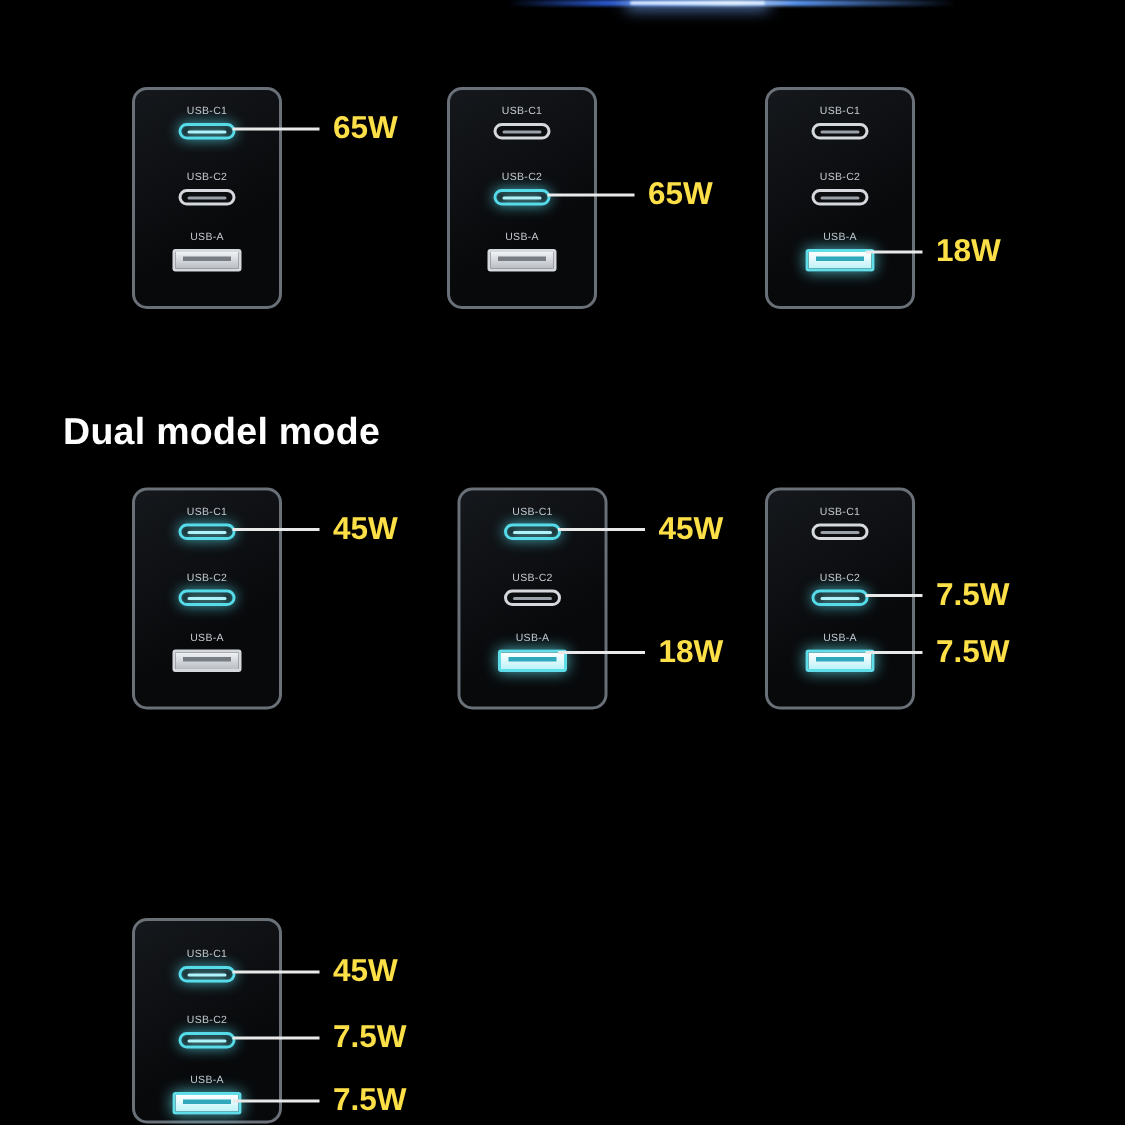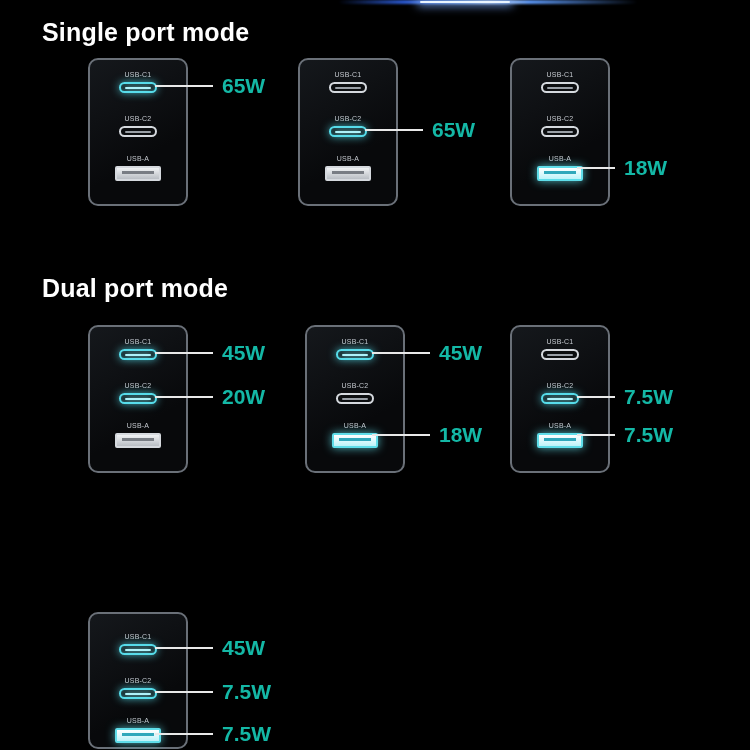--- a/index.html
+++ b/index.html
@@ -55,33 +55,32 @@
   }
   .usba.active{
     border-color:#5fdde9;background:linear-gradient(180deg,#ffffff,#bdf3f9);
     box-shadow:0 0 10px rgba(95,221,233,.8);
   }
   .usba.active::after{background:#2fa8bb;}
   
   .watt{position:absolute;left:67px;display:flex;align-items:center;height:24px;}
   .watt .line{width:58px;height:2px;background:#e9e9e9;margin-right:9px;flex:none;}
   .watt.short-line .line{width:38px;}
-  .watt .txt{color:#14b8a6;font-size:21px;font-weight:bold;white-space:nowrap;}
+  .watt .txt{color:#fde047;font-size:21px;font-weight:bold;white-space:nowrap;}
   .w1{top:16px}.w2{top:60px}.w3{top:98px}
   .r3 .w1{top:24px}.r3 .w2{top:68px}.r3 .w3{top:110px}
 </style>
 </head>
 <body>
 
 <div class="canvas">
 
   <div class="streak"></div>
   <div class="streak-core"></div>
 
-  <h2 class="section-title" style="top:18px">Single port mode</h2>
 
   <div class="unit" style="left:88px;top:58px">
     <div class="charger">
       <div class="pg pg1">
         <div class="plabel">USB-C1</div>
         <div class="usbc active"></div>
       </div>
       <div class="pg pg2">
         <div class="plabel">USB-C2</div>
         <div class="usbc"></div>
@@ -132,120 +131,116 @@
         <div class="plabel">USB-A</div>
         <div class="usba active"></div>
       </div>
     </div>
     <div class="watt w3 short-line">
       <span class="line"></span>
       <span class="txt">18W</span>
     </div>
   </div>
 
-  <h2 class="section-title" style="top:274px">Dual port mode</h2>
+  <h2 class="section-title" style="top:274px">Dual model mode</h2>
 
   <div class="unit" style="left:88px;top:325px">
     <div class="charger">
       <div class="pg pg1">
         <div class="plabel">USB-C1</div>
         <div class="usbc active"></div>
       </div>
       <div class="pg pg2">
         <div class="plabel">USB-C2</div>
         <div class="usbc active"></div>
       </div>
       <div class="pg pg3">
         <div class="plabel">USB-A</div>
         <div class="usba"></div>
       </div>
     </div>
     <div class="watt w1">
       <span class="line"></span>
       <span class="txt">45W</span>
     </div>
+  </div>
+
+  <div class="unit" style="left:305px;top:325px">
+    <div class="charger">
+      <div class="pg pg1">
+        <div class="plabel">USB-C1</div>
+        <div class="usbc active"></div>
+      </div>
+      <div class="pg pg2">
+        <div class="plabel">USB-C2</div>
+        <div class="usbc"></div>
+      </div>
+      <div class="pg pg3">
+        <div class="plabel">USB-A</div>
+        <div class="usba active"></div>
+      </div>
+    </div>
+    <div class="watt w1">
+      <span class="line"></span>
+      <span class="txt">45W</span>
+    </div>
+    <div class="watt w3">
+      <span class="line"></span>
+      <span class="txt">18W</span>
+    </div>
+  </div>
+
+  <div class="unit" style="left:510px;top:325px">
+    <div class="charger">
+      <div class="pg pg1">
+        <div class="plabel">USB-C1</div>
+        <div class="usbc"></div>
+      </div>
+      <div class="pg pg2">
+        <div class="plabel">USB-C2</div>
+        <div class="usbc active"></div>
+      </div>
+      <div class="pg pg3">
+        <div class="plabel">USB-A</div>
+        <div class="usba active"></div>
+      </div>
+    </div>
+    <div class="watt w2 short-line">
+      <span class="line"></span>
+      <span class="txt">7.5W</span>
+    </div>
+    <div class="watt w3 short-line">
+      <span class="line"></span>
+      <span class="txt">7.5W</span>
+    </div>
+  </div>
+
+
+  <div class="unit r3" style="left:88px;top:612px">
+    <div class="charger">
+      <div class="pg pg1">
+        <div class="plabel">USB-C1</div>
+        <div class="usbc active"></div>
+      </div>
+      <div class="pg pg2">
+        <div class="plabel">USB-C2</div>
+        <div class="usbc active"></div>
+      </div>
+      <div class="pg pg3">
+        <div class="plabel">USB-A</div>
+        <div class="usba active"></div>
+      </div>
+    </div>
+    <div class="watt w1">
+      <span class="line"></span>
+      <span class="txt">45W</span>
+    </div>
     <div class="watt w2">
       <span class="line"></span>
-      <span class="txt">20W</span>
-    </div>
-  </div>
-
-  <div class="unit" style="left:305px;top:325px">
-    <div class="charger">
-      <div class="pg pg1">
-        <div class="plabel">USB-C1</div>
-        <div class="usbc active"></div>
-      </div>
-      <div class="pg pg2">
-        <div class="plabel">USB-C2</div>
-        <div class="usbc"></div>
-      </div>
-      <div class="pg pg3">
-        <div class="plabel">USB-A</div>
-        <div class="usba active"></div>
-      </div>
-    </div>
-    <div class="watt w1">
-      <span class="line"></span>
-      <span class="txt">45W</span>
+      <span class="txt">7.5W</span>
     </div>
     <div class="watt w3">
       <span class="line"></span>
-      <span class="txt">18W</span>
-    </div>
-  </div>
-
-  <div class="unit" style="left:510px;top:325px">
-    <div class="charger">
-      <div class="pg pg1">
-        <div class="plabel">USB-C1</div>
-        <div class="usbc"></div>
-      </div>
-      <div class="pg pg2">
-        <div class="plabel">USB-C2</div>
-        <div class="usbc active"></div>
-      </div>
-      <div class="pg pg3">
-        <div class="plabel">USB-A</div>
-        <div class="usba active"></div>
-      </div>
-    </div>
-    <div class="watt w2 short-line">
-      <span class="line"></span>
-      <span class="txt">7.5W</span>
-    </div>
-    <div class="watt w3 short-line">
-      <span class="line"></span>
-      <span class="txt">7.5W</span>
-    </div>
-  </div>
-
-
-  <div class="unit r3" style="left:88px;top:612px">
-    <div class="charger">
-      <div class="pg pg1">
-        <div class="plabel">USB-C1</div>
-        <div class="usbc active"></div>
-      </div>
-      <div class="pg pg2">
-        <div class="plabel">USB-C2</div>
-        <div class="usbc active"></div>
-      </div>
-      <div class="pg pg3">
-        <div class="plabel">USB-A</div>
-        <div class="usba active"></div>
-      </div>
-    </div>
-    <div class="watt w1">
-      <span class="line"></span>
-      <span class="txt">45W</span>
-    </div>
-    <div class="watt w2">
-      <span class="line"></span>
-      <span class="txt">7.5W</span>
-    </div>
-    <div class="watt w3">
-      <span class="line"></span>
       <span class="txt">7.5W</span>
     </div>
   </div>
 
 </div>
 
 </body></html>

